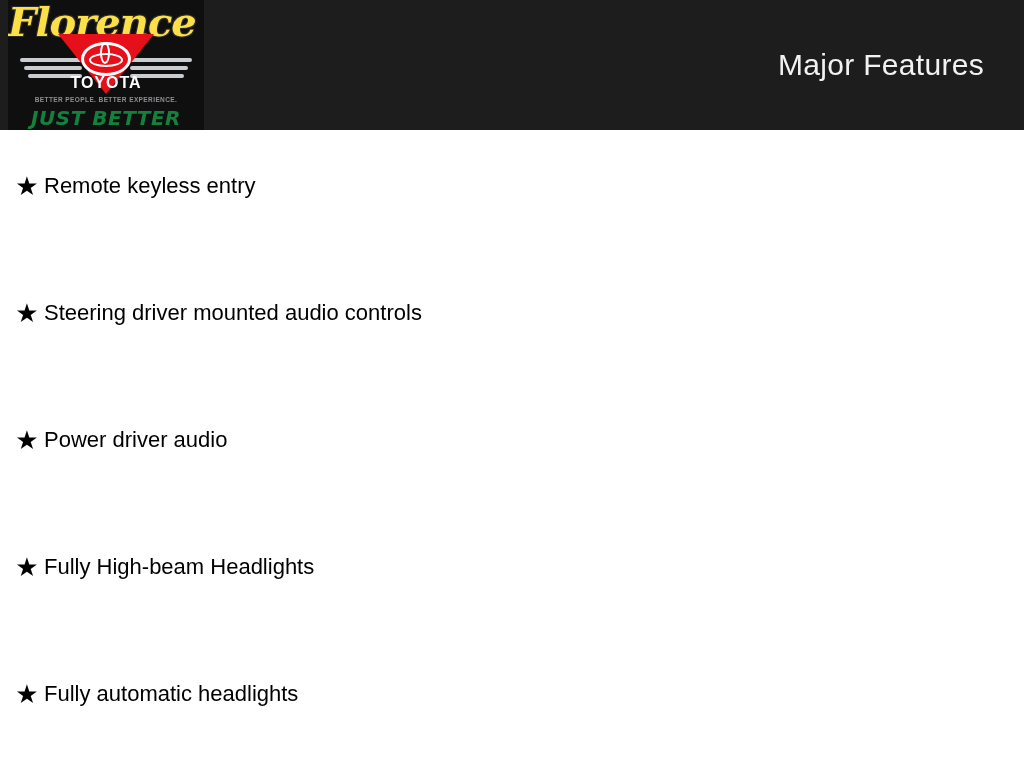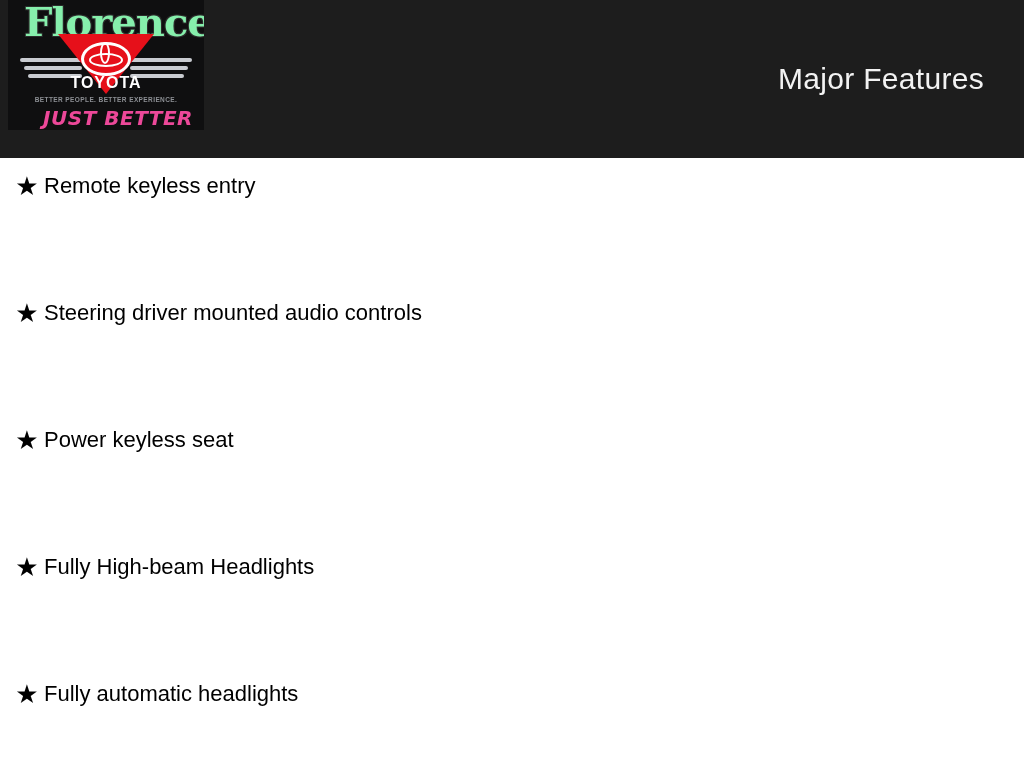--- a/index.html
+++ b/index.html
@@ -17,21 +17,21 @@
     position: relative;
     width: 1024px;
     height: 768px;
     background: #ffffff;
   }
   .header-bar {
     position: absolute;
     top: 0;
     left: 0;
     width: 1024px;
-    height: 158px;
+    height: 130px;
     background: #1d1d1d;
     display: flex;
     align-items: center;
     justify-content: flex-end;
   }
   .slide-title {
     color: #f2f2f2;
     font-size: 30px;
     font-weight: normal;
     letter-spacing: 0.3px;
@@ -44,26 +44,27 @@
     top: 0;
     left: 8px;
     width: 196px;
     height: 130px;
     background: #0f0f10;
     overflow: hidden;
   }
   .logo-script {
     position: absolute;
     top: 2px;
-    left: 16px;
+    left: 0;
     width: 188px;
     font-family: "DejaVu Serif", serif;
+    font-style: italic;
     font-weight: bold;
     font-size: 40px;
-    color: #86efac;
+    color: #fde047;
     text-shadow:
       -1px -1px 0 #2b2b2b,
        1px -1px 0 #2b2b2b,
       -1px  1px 0 #2b2b2b,
        1px  1px 0 #2b2b2b;
     letter-spacing: -1px;
     line-height: 1;
   }
   .wing {
     position: absolute;
@@ -138,27 +139,26 @@
     font-size: 6.5px;
     font-weight: bold;
     letter-spacing: 0.4px;
   }
   .tagline-big {
     position: absolute;
     top: 106px;
     left: 0;
     width: 196px;
     text-align: center;
-    color: #ec4899;
+    color: #15803d;
     font-family: "DejaVu Sans", sans-serif;
     font-style: italic;
     font-size: 20px;
     font-weight: bold;
     letter-spacing: 0.5px;
-    padding-left: 12px;
   }
   
   .content {
     position: absolute;
     top: 130px;
     left: 0;
     width: 1024px;
     height: 638px;
     padding: 38px 40px 0 10px;
     box-sizing: border-box;
@@ -213,21 +213,21 @@
       <div class="bullet-text">Remote keyless entry</div>
     </div>
 
     <div class="bullet-row">
       <div class="bullet-mark">★</div>
       <div class="bullet-text">Steering driver mounted audio controls</div>
     </div>
 
     <div class="bullet-row">
       <div class="bullet-mark">★</div>
-      <div class="bullet-text">Power keyless seat</div>
+      <div class="bullet-text">Power driver audio</div>
     </div>
 
     <div class="bullet-row">
       <div class="bullet-mark">★</div>
       <div class="bullet-text">Fully High-beam Headlights</div>
     </div>
 
     <div class="bullet-row">
       <div class="bullet-mark">★</div>
       <div class="bullet-text">Fully automatic headlights</div>

